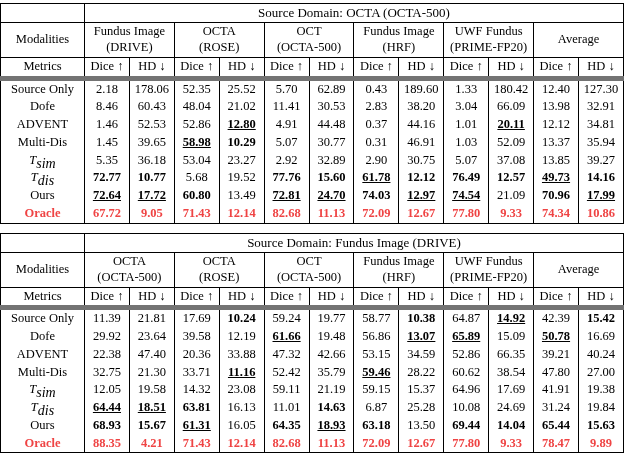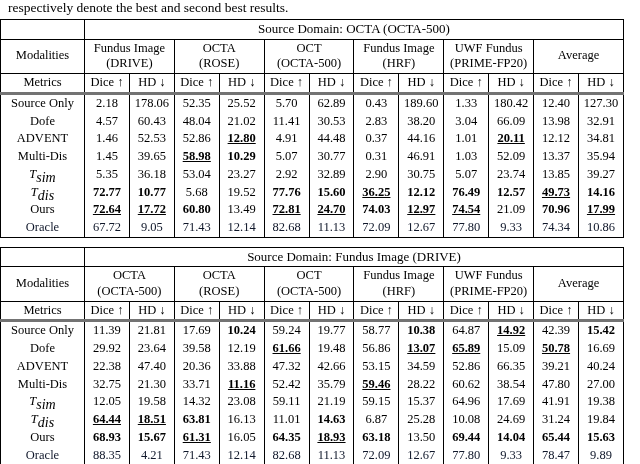--- a/index.html
+++ b/index.html
@@ -16,33 +16,32 @@
   }
   table.results + table.results { margin-top: 9px; border-radius: 18px; }
   .results td {
     border-left: 1px solid #000;
     text-align: center; vertical-align: middle;
     padding: 1px 0; font-size: 12.5px; line-height: 1.26;
     overflow: hidden; white-space: nowrap;
   }
   .domain-row td { border-bottom: 1px solid #000; font-size: 13px; }
   .names-row td  { border-bottom: 1px solid #000; }
-  .metrics-row td{ border-bottom: 3px solid #737373; }
-  .gray-row td   { color: #0f172a; }
+  .metrics-row td{ border-bottom: 5px solid #737373; }
+  .gray-row td   { color: #ef4444; font-weight: bold; }
   td.b { font-weight: bold; }
   td.u { text-decoration: underline; font-weight: bold; }
   col.col-label { width: 84px; }
   sub { font-size: 14px; line-height: 0; }
   .gl { display: block; }
 </style>
 </head>
 <body>
 
 <div class="page">
-  <div class="caption-top">respectively denote the best and second best results.</div>
   <div id="tables">
       <table class="results">
         <colgroup>
           <col class="col-label">
           <col>
           <col>
           <col>
           <col>
           <col>
           <col>
@@ -109,21 +108,21 @@
             <td>62.89</td>
             <td>0.43</td>
             <td>189.60</td>
             <td>1.33</td>
             <td>180.42</td>
             <td>12.40</td>
             <td>127.30</td>
           </tr>
           <tr>
             <td>Dofe</td>
-            <td>4.57</td>
+            <td>8.46</td>
             <td>60.43</td>
             <td>48.04</td>
             <td>21.02</td>
             <td>11.41</td>
             <td>30.53</td>
             <td>2.83</td>
             <td>38.20</td>
             <td>3.04</td>
             <td>66.09</td>
             <td>13.98</td>
@@ -163,33 +162,33 @@
             <td><i>T</i><sub><i>sim</i></sub></td>
             <td>5.35</td>
             <td>36.18</td>
             <td>53.04</td>
             <td>23.27</td>
             <td>2.92</td>
             <td>32.89</td>
             <td>2.90</td>
             <td>30.75</td>
             <td>5.07</td>
-            <td>23.74</td>
+            <td>37.08</td>
             <td>13.85</td>
             <td>39.27</td>
           </tr>
           <tr>
             <td><i>T</i><sub><i>dis</i></sub></td>
             <td class="b">72.77</td>
             <td class="b">10.77</td>
             <td>5.68</td>
             <td>19.52</td>
             <td class="b">77.76</td>
             <td class="b">15.60</td>
-            <td class="u">36.25</td>
+            <td class="u">61.78</td>
             <td class="b">12.12</td>
             <td class="b">76.49</td>
             <td class="b">12.57</td>
             <td class="u">49.73</td>
             <td class="b">14.16</td>
           </tr>
           <tr>
             <td>Ours</td>
             <td class="u">72.64</td>
             <td class="u">17.72</td>

